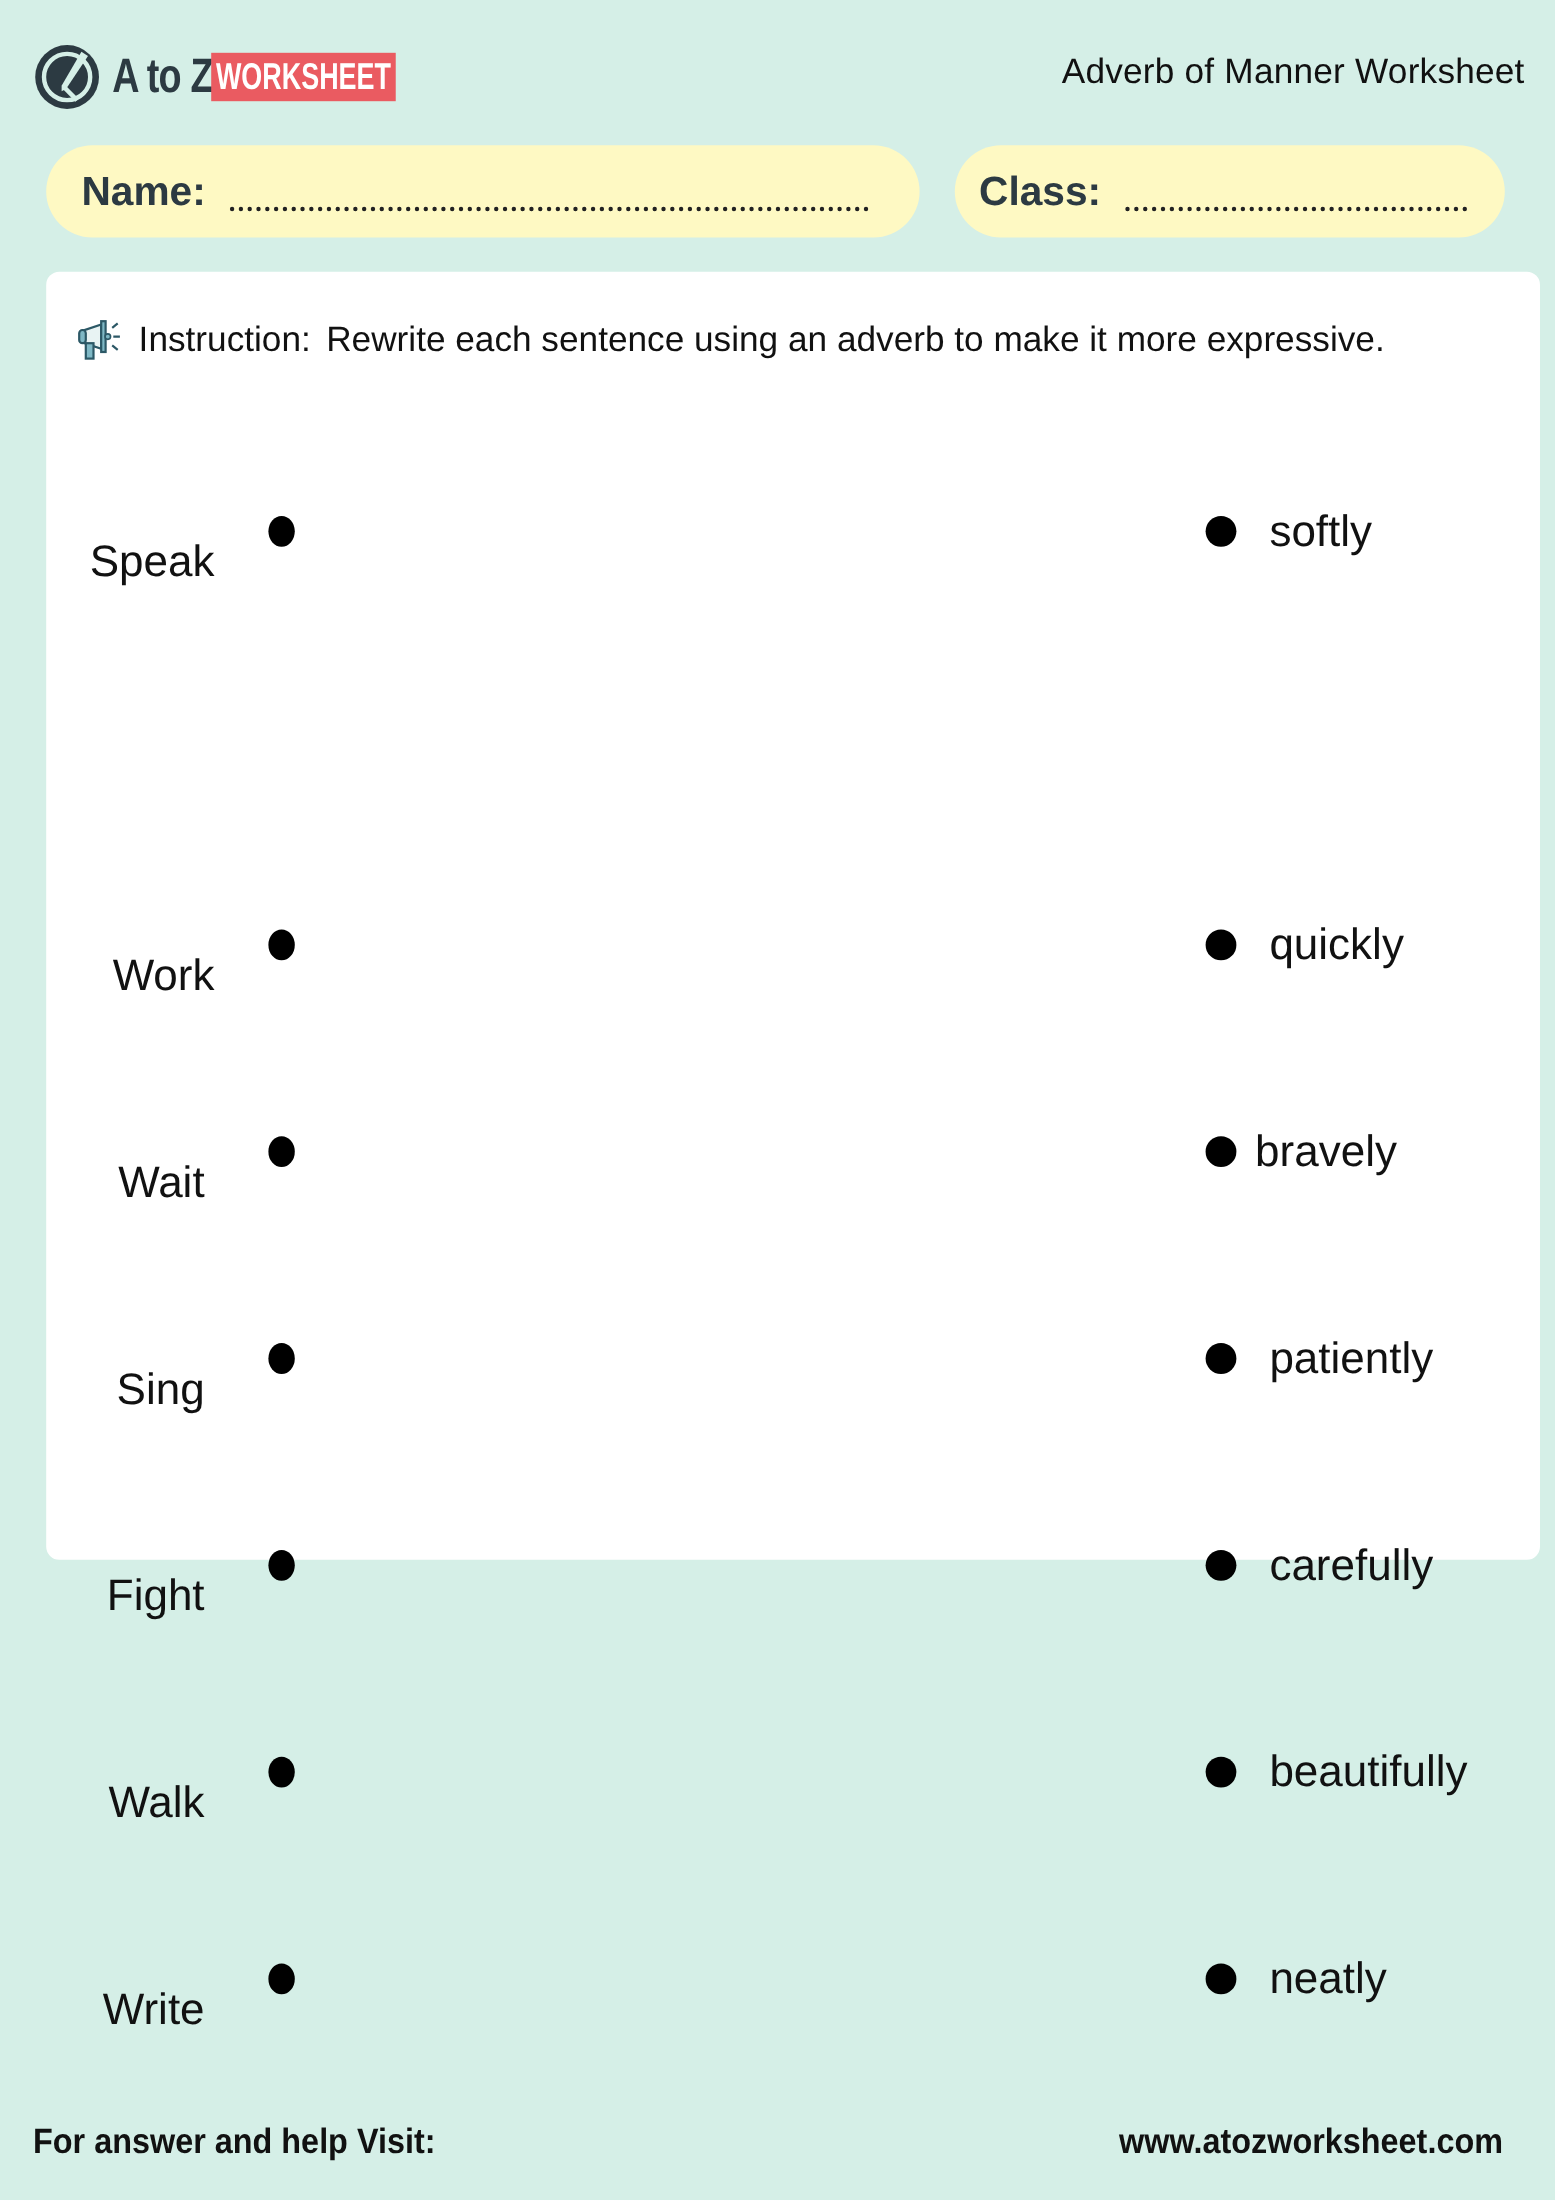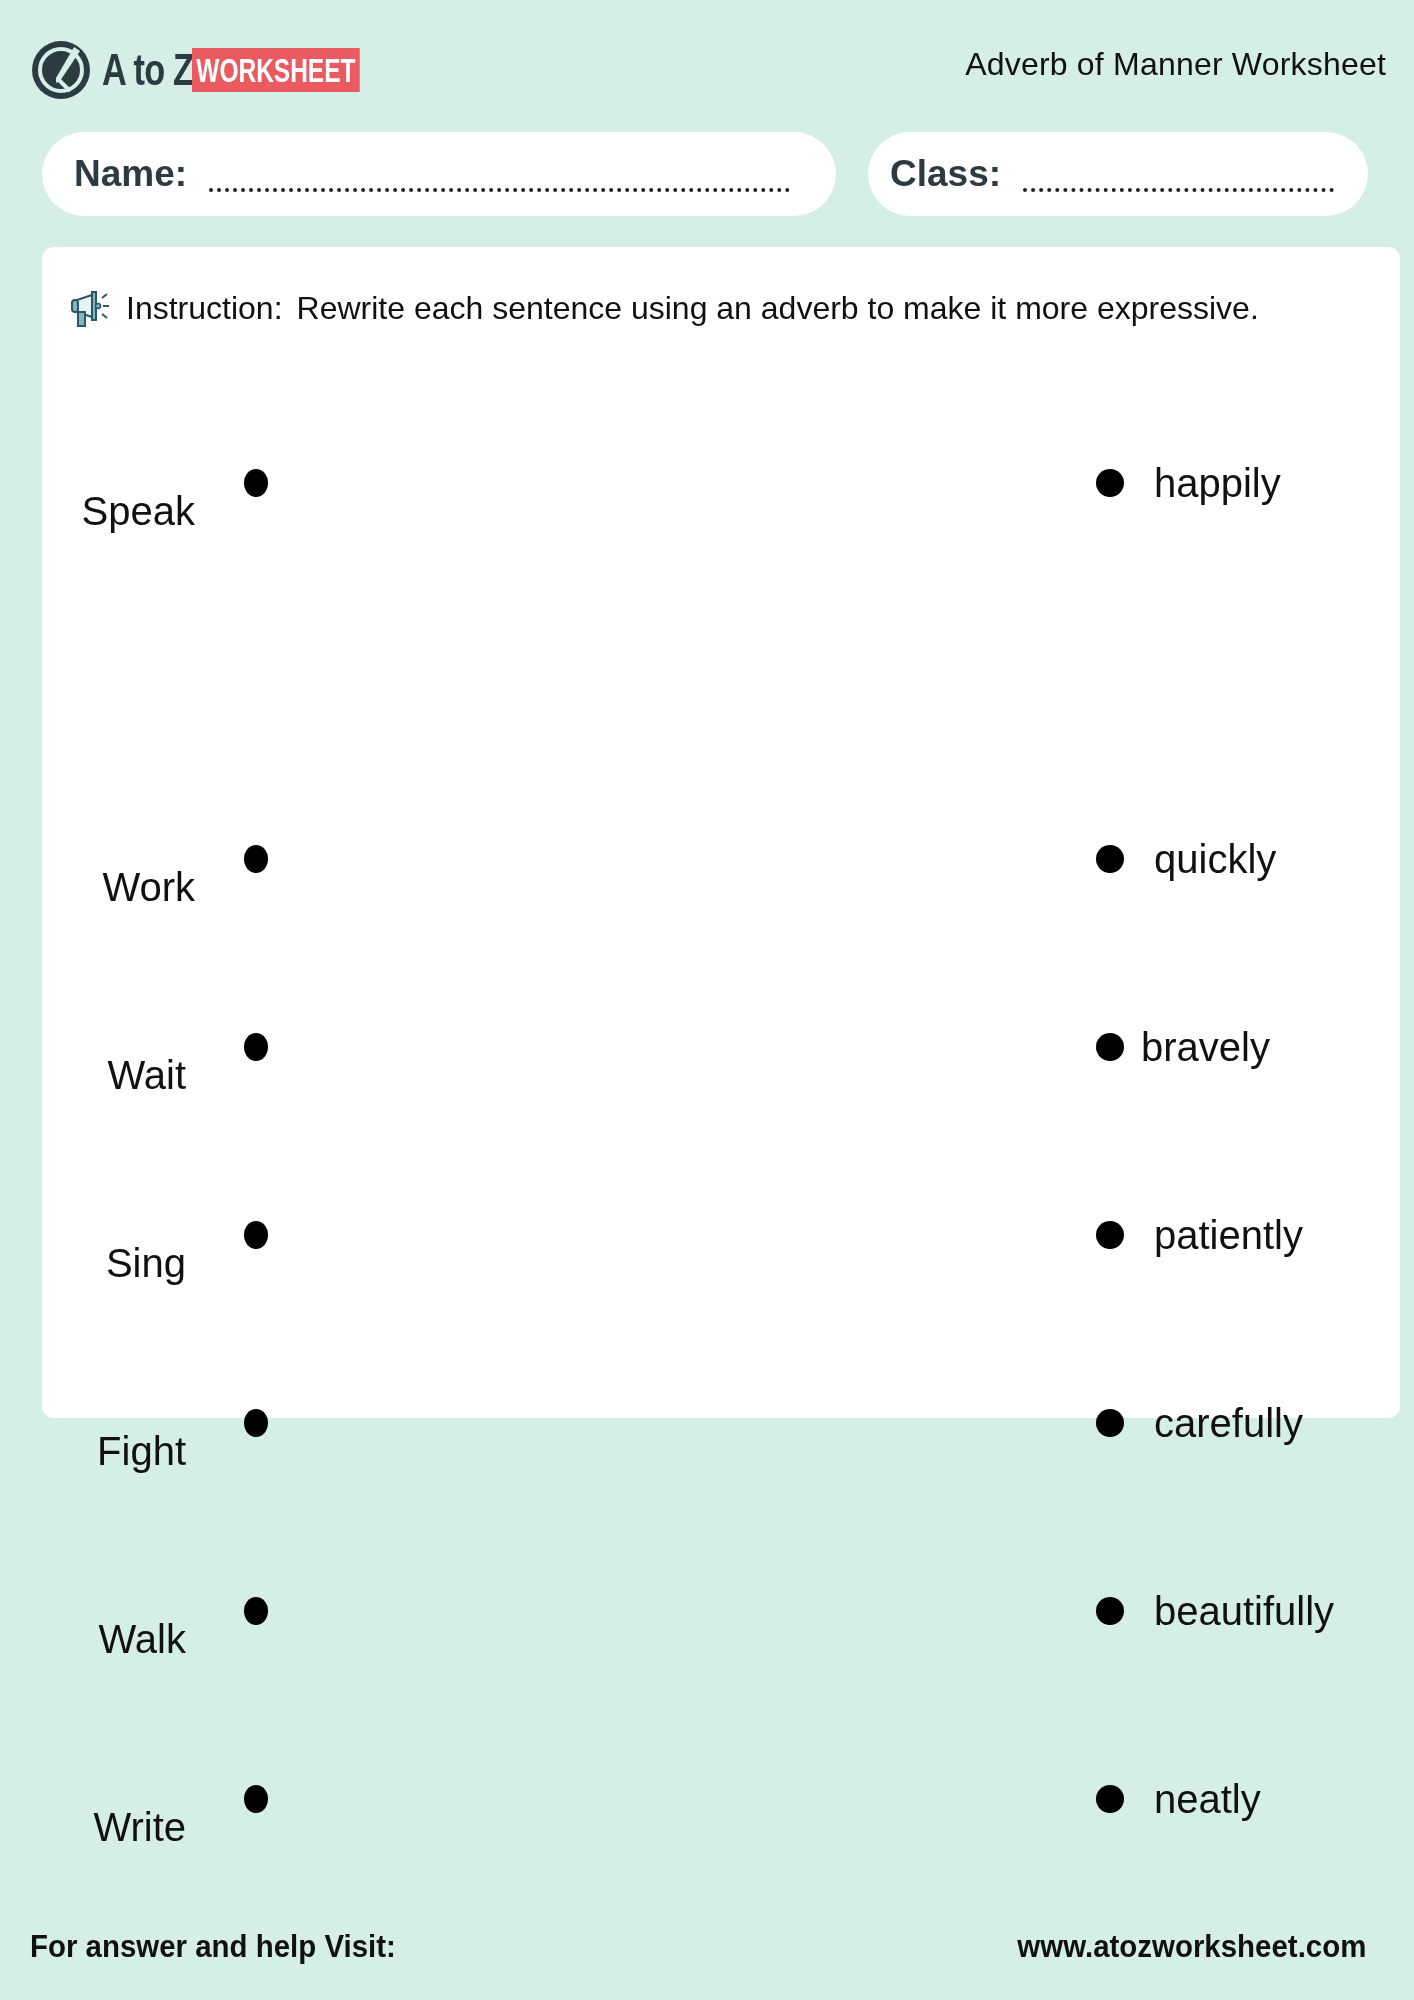--- a/index.html
+++ b/index.html
@@ -5,21 +5,21 @@
   html, body { margin:0; padding:0; }
   body {
     width:1414px; height:2000px; background:#d5efe7; position:relative; overflow:hidden;
     font-family: "Liberation Sans", "DejaVu Sans", sans-serif; color:#111;
   }
   .logo { position:absolute; left:30px; top:38px; height:64px; display:flex; align-items:center; }
   .logo-icon { width:62px; height:62px; }
   .logo-atoz { font-family:"Liberation Sans", sans-serif; font-weight:bold; font-size:44px; color:#2c3a42; margin-left:10px; letter-spacing:-1px; transform:scaleX(0.78); transform-origin:left center; display:inline-block; width:90px; white-space:nowrap;}
   .logo-badge { background:#ea5b61; color:#fff; font-weight:bold; font-size:34px; padding:2px 6px; margin-left:0px; transform:scaleX(0.72); transform-origin:left center; display:inline-block; letter-spacing:0px; line-height:40px; }
   .page-title { position:absolute; right:28px; top:46px; font-size:32px; font-weight:normal; color:#111; letter-spacing:0.2px; }
-  .pill { position:absolute; top:132px; height:84px; background:#ffffff; border-radius:42px; display:flex; align-items:center; }
+  .pill { position:absolute; top:132px; height:84px; background:#fef9c3; border-radius:42px; display:flex; align-items:center; }
   .pill-name { left:42px; width:794px; }
   .pill-class { left:868px; width:500px; }
   .pill-label { font-weight:bold; font-size:37px; color:#2c3a42; margin-left:32px; }
   .pill-dots { flex:1; border-bottom:4px dotted #222; margin:0 46px 0 22px; height:0; transform:translateY(16px); }
   .pill-class .pill-label { margin-left:22px; }
   .pill-class .pill-dots { margin-right:34px; }
   .panel { position:absolute; left:42px; top:247px; width:1358px; height:1171px; background:#fff; border-radius:12px; }
   .instruction { position:absolute; left:26px; top:38px; display:flex; font-size:32px; line-height:46px; }
   .instr-icon { width:46px; height:46px; margin-right:12px; margin-top:0px; }
   .instr-label { font-weight:normal; margin-right:14px; white-space:nowrap; color:#111; }
@@ -70,21 +70,21 @@
       <path d="M34 13 L39 9 M35 21 L41 21 M34 29 L39 33" stroke="#2c5866" stroke-width="2"></path>
     </svg>
     <span class="instr-label">Instruction:</span>
     <span class="instr-text">Rewrite each sentence using an adverb to make it more expressive.</span>
   </div>
 
   <div class="row" style="top:206px">
     <span class="left-word">Speak</span>
     <span class="dot dot-left"></span>
     <span class="dot dot-right"></span>
-    <span class="right-word">happily</span>
+    <span class="right-word">softly</span>
   </div>
   <div class="row" style="top:582px">
     <span class="left-word">Work</span>
     <span class="dot dot-left"></span>
     <span class="dot dot-right"></span>
     <span class="right-word">quickly</span>
   </div>
   <div class="row" style="top:770px">
     <span class="left-word" style="right:1214px">Wait</span>
     <span class="dot dot-left"></span>

